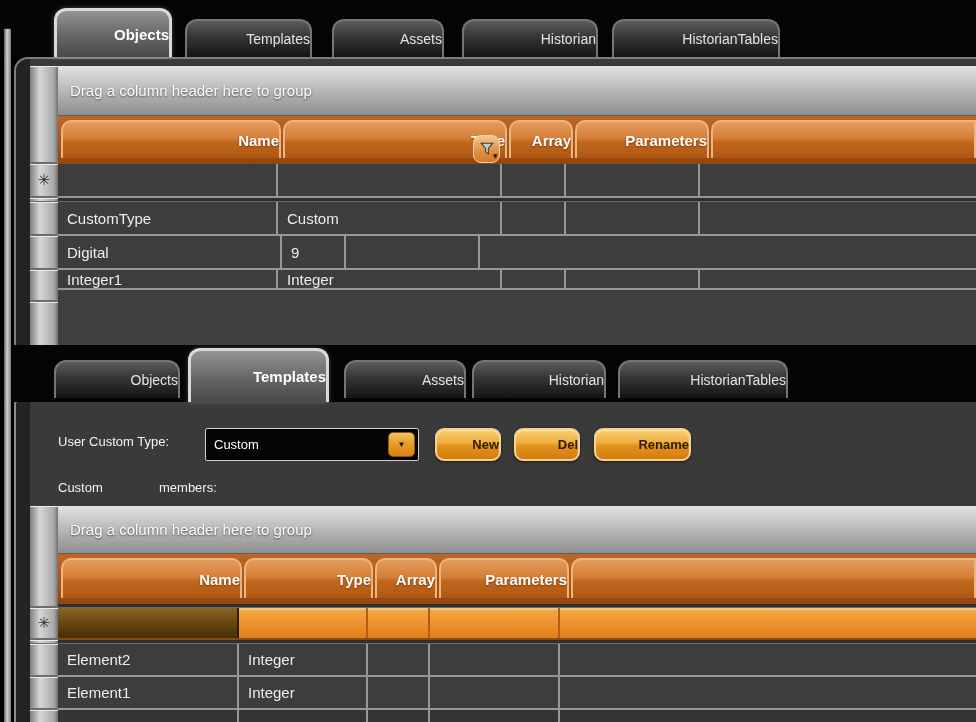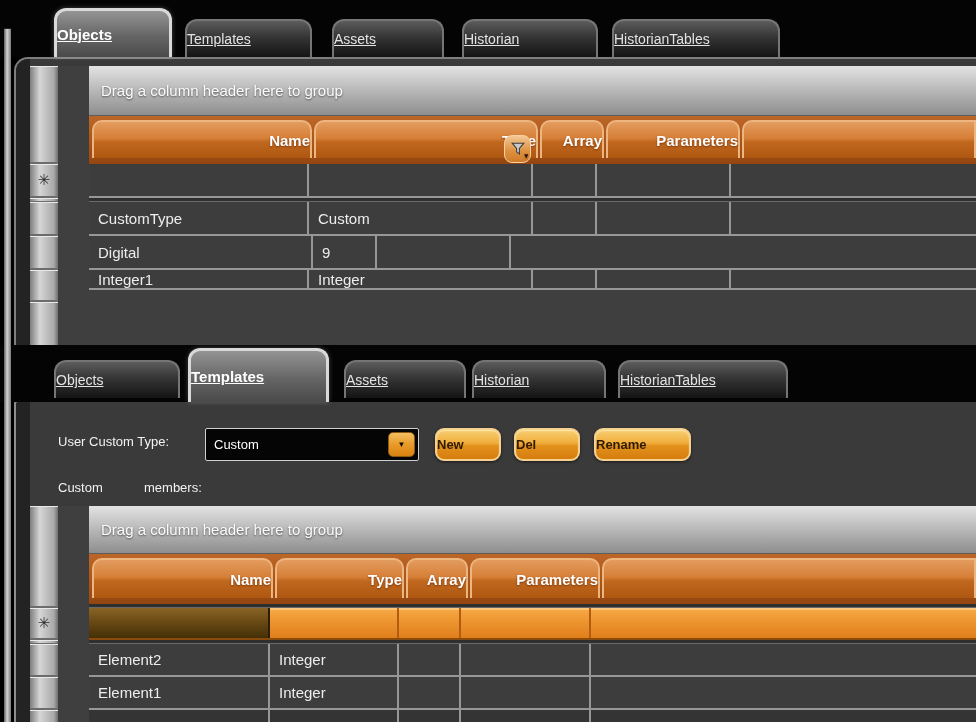--- a/index.html
+++ b/index.html
@@ -8,42 +8,42 @@
 
   
   .edge-strip{position:absolute;left:4px;top:28px;width:7px;height:694px;z-index:60;
     background:linear-gradient(90deg,#606060,#d2d2d2 45%,#7a7a7a);border-top:1px solid #222;}
 
   
   .tabstrip{position:absolute;left:0;width:976px;background:#040404;}
   #top-strip{top:0;height:57px;}
   #bottom-strip{top:345px;height:57px;z-index:20;}
   .tab{position:absolute;border-radius:12px 12px 0 0;display:flex;align-items:center;
-    justify-content:flex-start;cursor:default;text-decoration:underline;}
+    justify-content:flex-end;cursor:default;}
   .tab.unsel{background:linear-gradient(180deg,#5c5c5c,#353535 45%,#141414);
     border:2px solid #757575;border-bottom:none;color:#e3e3e3;font-size:14px;}
   .tab.sel{background:linear-gradient(180deg,#949494,#656565 55%,#4a4a4a);
     border:3px solid #d9d9d9;border-bottom:none;color:#fff;font-size:15px;font-weight:bold;
     z-index:25;box-shadow:0 0 5px rgba(255,255,255,.25);}
 
   
   .panel{position:absolute;left:14px;width:962px;background:#3a3a3a;
     border:2px solid #7e7e7e;border-right:none;border-bottom:none;overflow:hidden;}
   #top-panel{top:57px;height:288px;border-radius:14px 0 0 0;z-index:10;}
   #bottom-panel{top:400px;height:322px;border-radius:4px 0 0 0;z-index:10;border-color:#8d8d8d;}
   .gutter{position:absolute;left:0;top:0;bottom:0;width:14px;background:#232323;}
 
   
   .grid{position:absolute;left:14px;right:0;display:flex;}
   .row-strip{width:28px;flex-shrink:0;display:flex;flex-direction:column;
     background:linear-gradient(90deg,#7e7e7e,#d6d6d6 35%,#a9a9a9 85%,#6f6f6f);}
   .rs-cell{flex-shrink:0;border-bottom:2px solid #6c6c6c;box-shadow:inset 0 1px 0 #e9e9e9;
     display:flex;align-items:center;justify-content:center;color:#2e2e2e;font-size:15px;}
   .rs-fill{flex:1;border-bottom:none;}
-  .grid-main{flex:1;min-width:0;display:flex;flex-direction:column;background:#3f3f3f;padding-left:31px;}
+  .grid-main{flex:1;min-width:0;display:flex;flex-direction:column;background:#3f3f3f;}
 
   .group-bar{background:linear-gradient(180deg,#e3e3e3,#bcbcbc 45%,#8e8e8e);
     color:#fcfcfc;font-size:15px;display:flex;align-items:center;padding-left:12px;
     text-shadow:0 1px 2px rgba(0,0,0,.55);border-bottom:1px solid #5d5d5d;flex-shrink:0;}
 
   .col-header{background:linear-gradient(180deg,#bc6628,#a85316 60%,#934610);
     display:flex;padding:4px 0 0 2px;flex-shrink:0;}
   .col-tab{margin:0 1px 6px 1px;border-radius:10px 10px 0 0;border:2px solid #edb57f;
     border-bottom:none;position:relative;flex-shrink:0;
     background:linear-gradient(180deg,#e39c5f,#d67f37 45%,#c1681f 55%,#ae5711);
@@ -82,21 +82,21 @@
   .ctl-label{position:absolute;color:#f2f2f2;font-size:13px;}
   .combo{position:absolute;left:189px;top:26px;width:214px;height:33px;background:#050505;
     border:1px solid #cfcfcf;border-radius:2px;color:#fff;font-size:13px;
     display:flex;align-items:center;padding-left:8px;}
   .combo-arrow{position:absolute;right:3px;top:3px;width:27px;height:25px;border-radius:5px;
     border:1px solid #8a5a10;background:linear-gradient(180deg,#f3bf62,#e89a28 50%,#d98212);
     color:#140c00;font-size:8px;display:flex;align-items:center;justify-content:center;}
   .btn{position:absolute;top:26px;height:33px;border-radius:9px;border:2px solid #f6d08e;
     background:linear-gradient(180deg,#f7cf72 0%,#f0ad3c 45%,#e2901c 55%,#d57d0e 100%);
     color:#2f1b00;font-weight:bold;font-size:13px;display:flex;align-items:center;
-    justify-content:flex-start;box-shadow:0 1px 3px rgba(0,0,0,.55),inset 0 1px 1px #ffe9b0;}
+    justify-content:flex-end;box-shadow:0 1px 3px rgba(0,0,0,.55),inset 0 1px 1px #ffe9b0;}
   .funnel-svg{display:block;}
 </style>
 </head>
 <body>
 
 <div class="edge-strip"></div>
 
 <div class="tabstrip" id="top-strip">
   <div class="tab sel" style="left:54px;top:8px;width:118px;height:49px;">
       <span>Objects</span>
@@ -224,21 +224,21 @@
   <div class="btn" style="left:419px;width:66px;">
       <span>New</span>
     </div>
   <div class="btn" style="left:498px;width:66px;">
       <span>Del</span>
     </div>
   <div class="btn" style="left:578px;width:97px;">
       <span>Rename</span>
     </div>
   <div class="ctl-label" style="left:42px;top:78px;">Custom</div>
-  <div class="ctl-label" style="left:128px;top:78px;">members:</div>
+  <div class="ctl-label" style="left:143px;top:78px;">members:</div>
 
   <div class="grid bg" style="top:104px;bottom:0;">
     <div class="row-strip">
       <div class="rs-cell" style="height:102px;"></div>
       <div class="rs-cell" style="height:32px;">
           <span>✳</span>
         </div>
       <div class="rs-cell" style="height:4px;border-bottom-width:1px;"></div>
       <div class="rs-cell" style="height:33px;"></div>
       <div class="rs-cell" style="height:33px;"></div>

